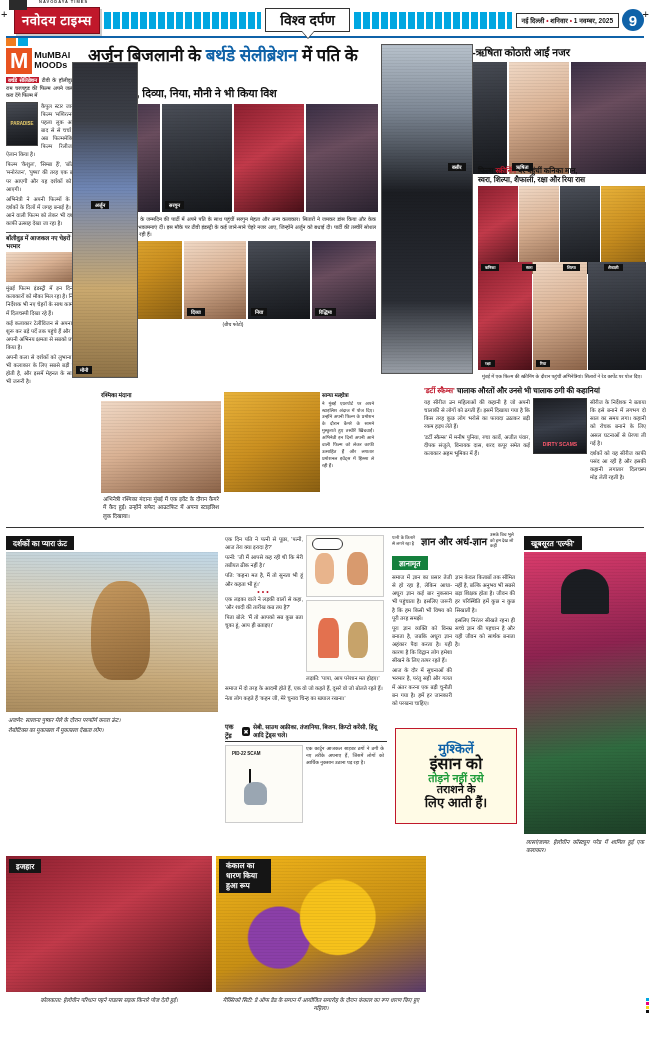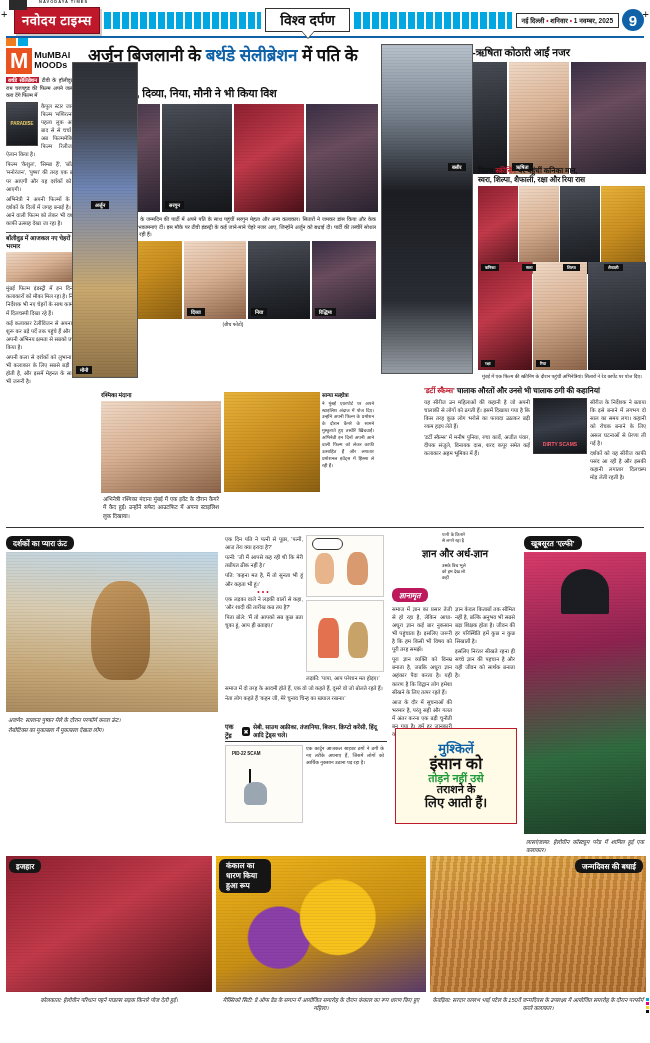--- a/index.html
+++ b/index.html
@@ -44,21 +44,21 @@
   .pageno {
     width:22px; height:22px; border-radius:50%; background:#0f62a8; color:#fff;
     font-weight:bold; font-size:15px; display:flex; align-items:center; justify-content:center;
     margin-left:3px;
   }
   .rule-blue { height:2px; background:#0f62a8; margin:0 6px; }
 
   
   .sec-tag {
     display:inline-block; background:#151515; color:#fff; font-size:7.5px; font-weight:bold;
-    padding:2px 7px; border-radius:6px; position:absolute; z-index:6;
+    padding:2px 7px; border-radius:0; position:absolute; z-index:6;
   }
   .cap {
     font-size:5.6px; color:#1a1a1a; line-height:1.45; text-align:center; padding:2px 2px 0 2px;
   }
   .cap.left { text-align:left; }
   .hl {
     font-weight:bold; color:#111; line-height:1.22; letter-spacing:-0.1px;
   }
   .hl .blue { color:#0f62a8; }
   .hl .red { color:#c0182b; }
@@ -115,21 +115,21 @@
   .hansgulle-band:before{
     content:""; position:absolute; left:-8px; top:0; border-top:9px solid transparent;
     border-bottom:9px solid transparent; border-right:8px solid #c0182b;
   }
   .hansgulle-band:after{
     content:""; position:absolute; right:-9px; top:0; border-top:9px solid transparent;
     border-bottom:9px solid transparent; border-left:9px solid #c0182b;
   }
   .smiley { width:11px; height:11px; border-radius:50%; background:#f7d417; display:inline-block; }
 
-  .gyan-head { display:flex; align-items:center; gap:3px;flex-direction:column; }
+  .gyan-head { display:flex; align-items:center; gap:3px; }
   .gyan-big { font-weight:bold; color:#111; }
 
   .cmyk { position:absolute; right:1px; bottom:30px; display:flex; flex-direction:column; gap:1px; }
   .cmyk i { width:3px; height:3px; display:block; }
 
   .colbar { position:absolute; left:6px; top:38px; width:10px; height:8px; background:#f07c20; }
   .colbar2 { position:absolute; left:18px; top:38px; width:10px; height:8px; background:#00a7e1; }
 </style>
 </head>
 <body>
@@ -416,21 +416,21 @@
   </div>
 
   <div style="position:absolute; left:392px; top:532px; width:126px;">
     <div class="gyan-head">
       <span style="font-size:4.4px; width:26px; line-height:1.3; color:#222;">पत्नी के किनारे से लगने रहा है</span>
       <span class="gyan-big" style="font-size:10px;">ज्ञान और अर्ध-ज्ञान</span>
       <span style="font-size:4.4px; width:26px; line-height:1.3; color:#222;">उसके बिच भूले को हम देख लो कहीं</span>
     </div>
 
     <div style="margin-top:3px;">
-      <span class="sec-tag" style="position:relative; display:inline-block; background:#be185d;font-style:italic;">ज्ञानामृत</span>
+      <span class="sec-tag" style="position:relative; display:inline-block; background:#15803d;">ज्ञानामृत</span>
     </div>
 
     <div style="display:flex; gap:3px; margin-top:3px;">
       <div style="width:60px;">
         <div class="body-txt">समाज में ज्ञान का प्रसार तेजी से हो रहा है, लेकिन आधा-अधूरा ज्ञान कई बार नुकसान भी पहुंचाता है। इसलिए जरूरी है कि हम किसी भी विषय को पूरी तरह समझें।</div>
         <div class="body-txt" style="margin-top:2px;">पूरा ज्ञान व्यक्ति को विनम्र बनाता है, जबकि अधूरा ज्ञान अहंकार पैदा करता है। यही कारण है कि विद्वान लोग हमेशा सीखने के लिए तत्पर रहते हैं।</div>
         <div class="body-txt" style="margin-top:2px;">आज के दौर में सूचनाओं की भरमार है, परंतु सही और गलत में अंतर करना एक बड़ी चुनौती बन गया है। हमें हर जानकारी को परखना चाहिए।</div>
       </div>
       <div style="width:60px;">
         <div class="body-txt">ज्ञान केवल किताबों तक सीमित नहीं है, बल्कि अनुभव भी सबसे बड़ा शिक्षक होता है। जीवन की हर परिस्थिति हमें कुछ न कुछ सिखाती है।</div>
@@ -481,26 +481,20 @@
     <div class="cap" style="font-style:italic; margin-top:2px;">कोलकाता: हेलोवीन परिधान पहने माडल्स सड़क किनारे पोज देती हुईं।</div>
   </div>
 
   <div style="position:absolute; left:216px; top:856px; width:210px;">
     <div class="photo ph-marigold grain" style="width:100%; height:136px;">
       <div class="sec-tag" style="position:absolute; left:3px; top:3px; max-width:52px; line-height:1.35;">कंकाल का धारण किया हुआ रूप</div>
     </div>
     <div class="cap" style="font-style:italic; margin-top:2px;">मैक्सिको सिटी: डे ऑफ डैड के समान में आयोजित समारोह के दौरान कंकाल का रूप धारण किए हुए महिला।</div>
   </div>
 
-  <div style="position:absolute; left:430px; top:856px; width:216px;">
-    <div class="photo ph-crowd grain" style="width:100%; height:136px;">
-      <div class="sec-tag" style="position:absolute; right:3px; top:3px;">जन्मदिवस की बधाई</div>
-    </div>
-    <div class="cap" style="font-style:italic; margin-top:2px;">केवड़िया: सरदार वल्लभ भाई पटेल के 150वें जन्मदिवस के उपलक्ष्य में आयोजित समारोह के दौरान परफॉर्म करते कलाकार।</div>
-  </div>
 
   <div class="cmyk">
     <i style="background:#00a7e1;"></i>
     <i style="background:#e8007d;"></i>
     <i style="background:#f7d417;"></i>
     <i style="background:#111;"></i>
   </div>
 
 </div>
 

